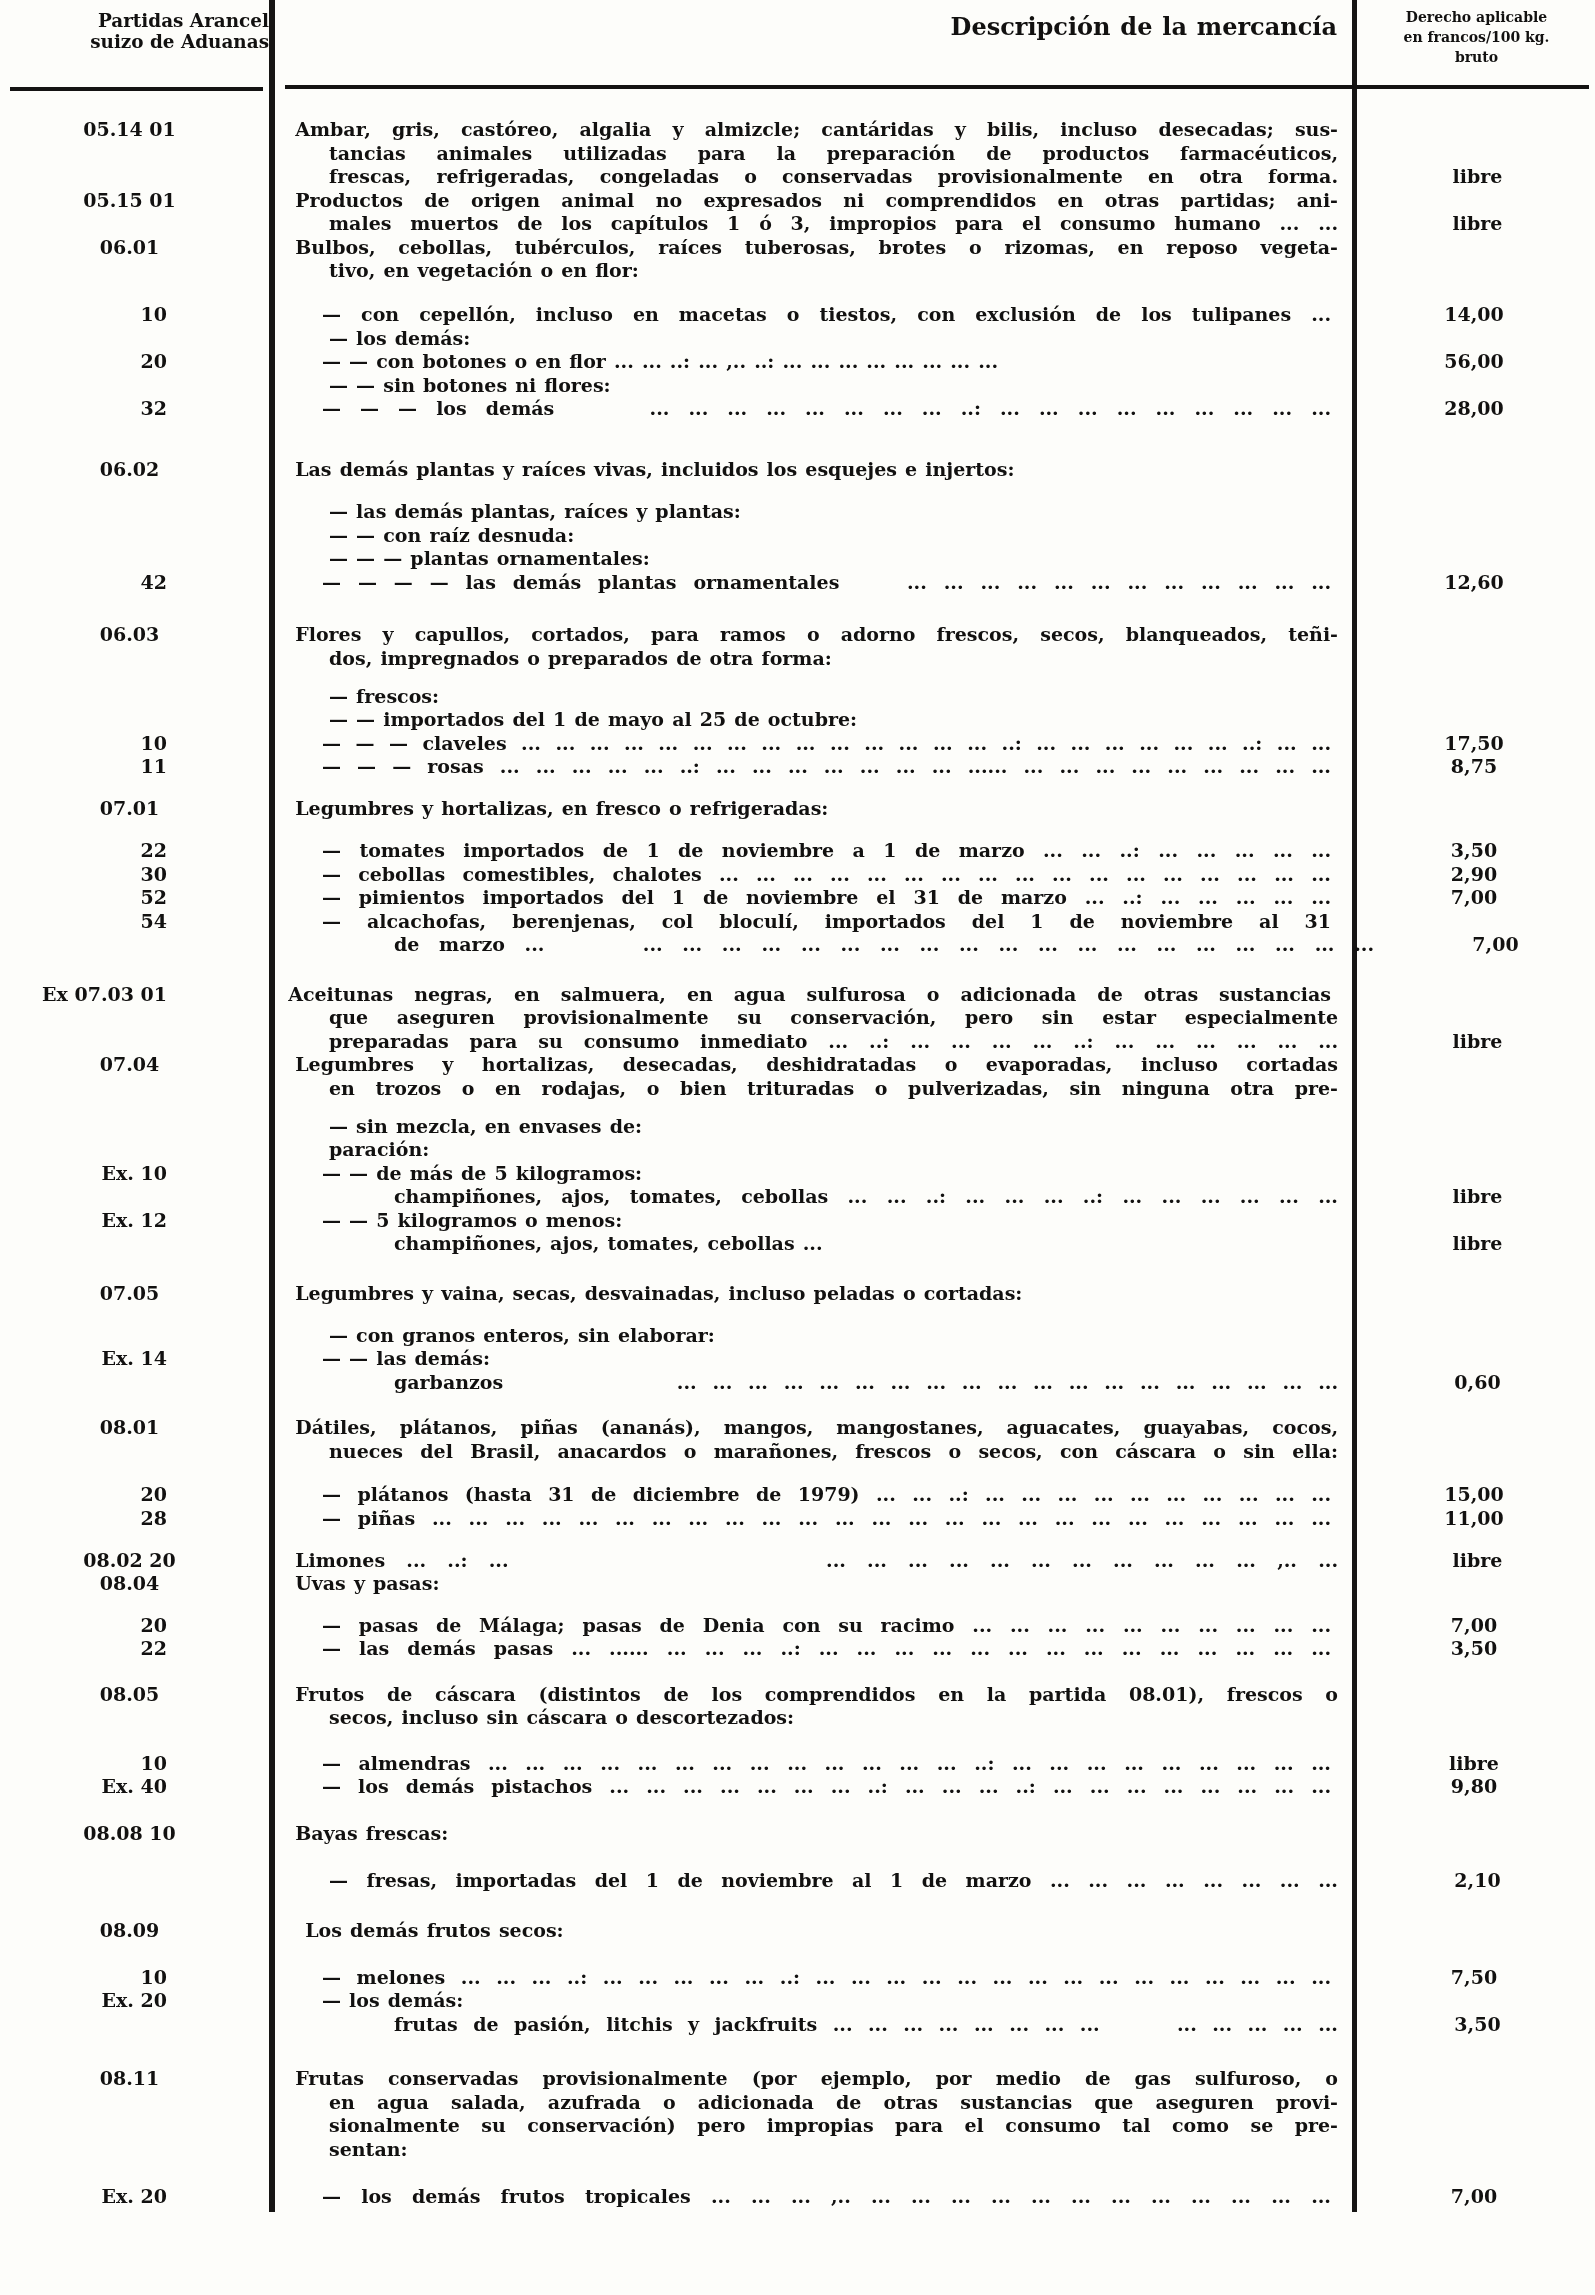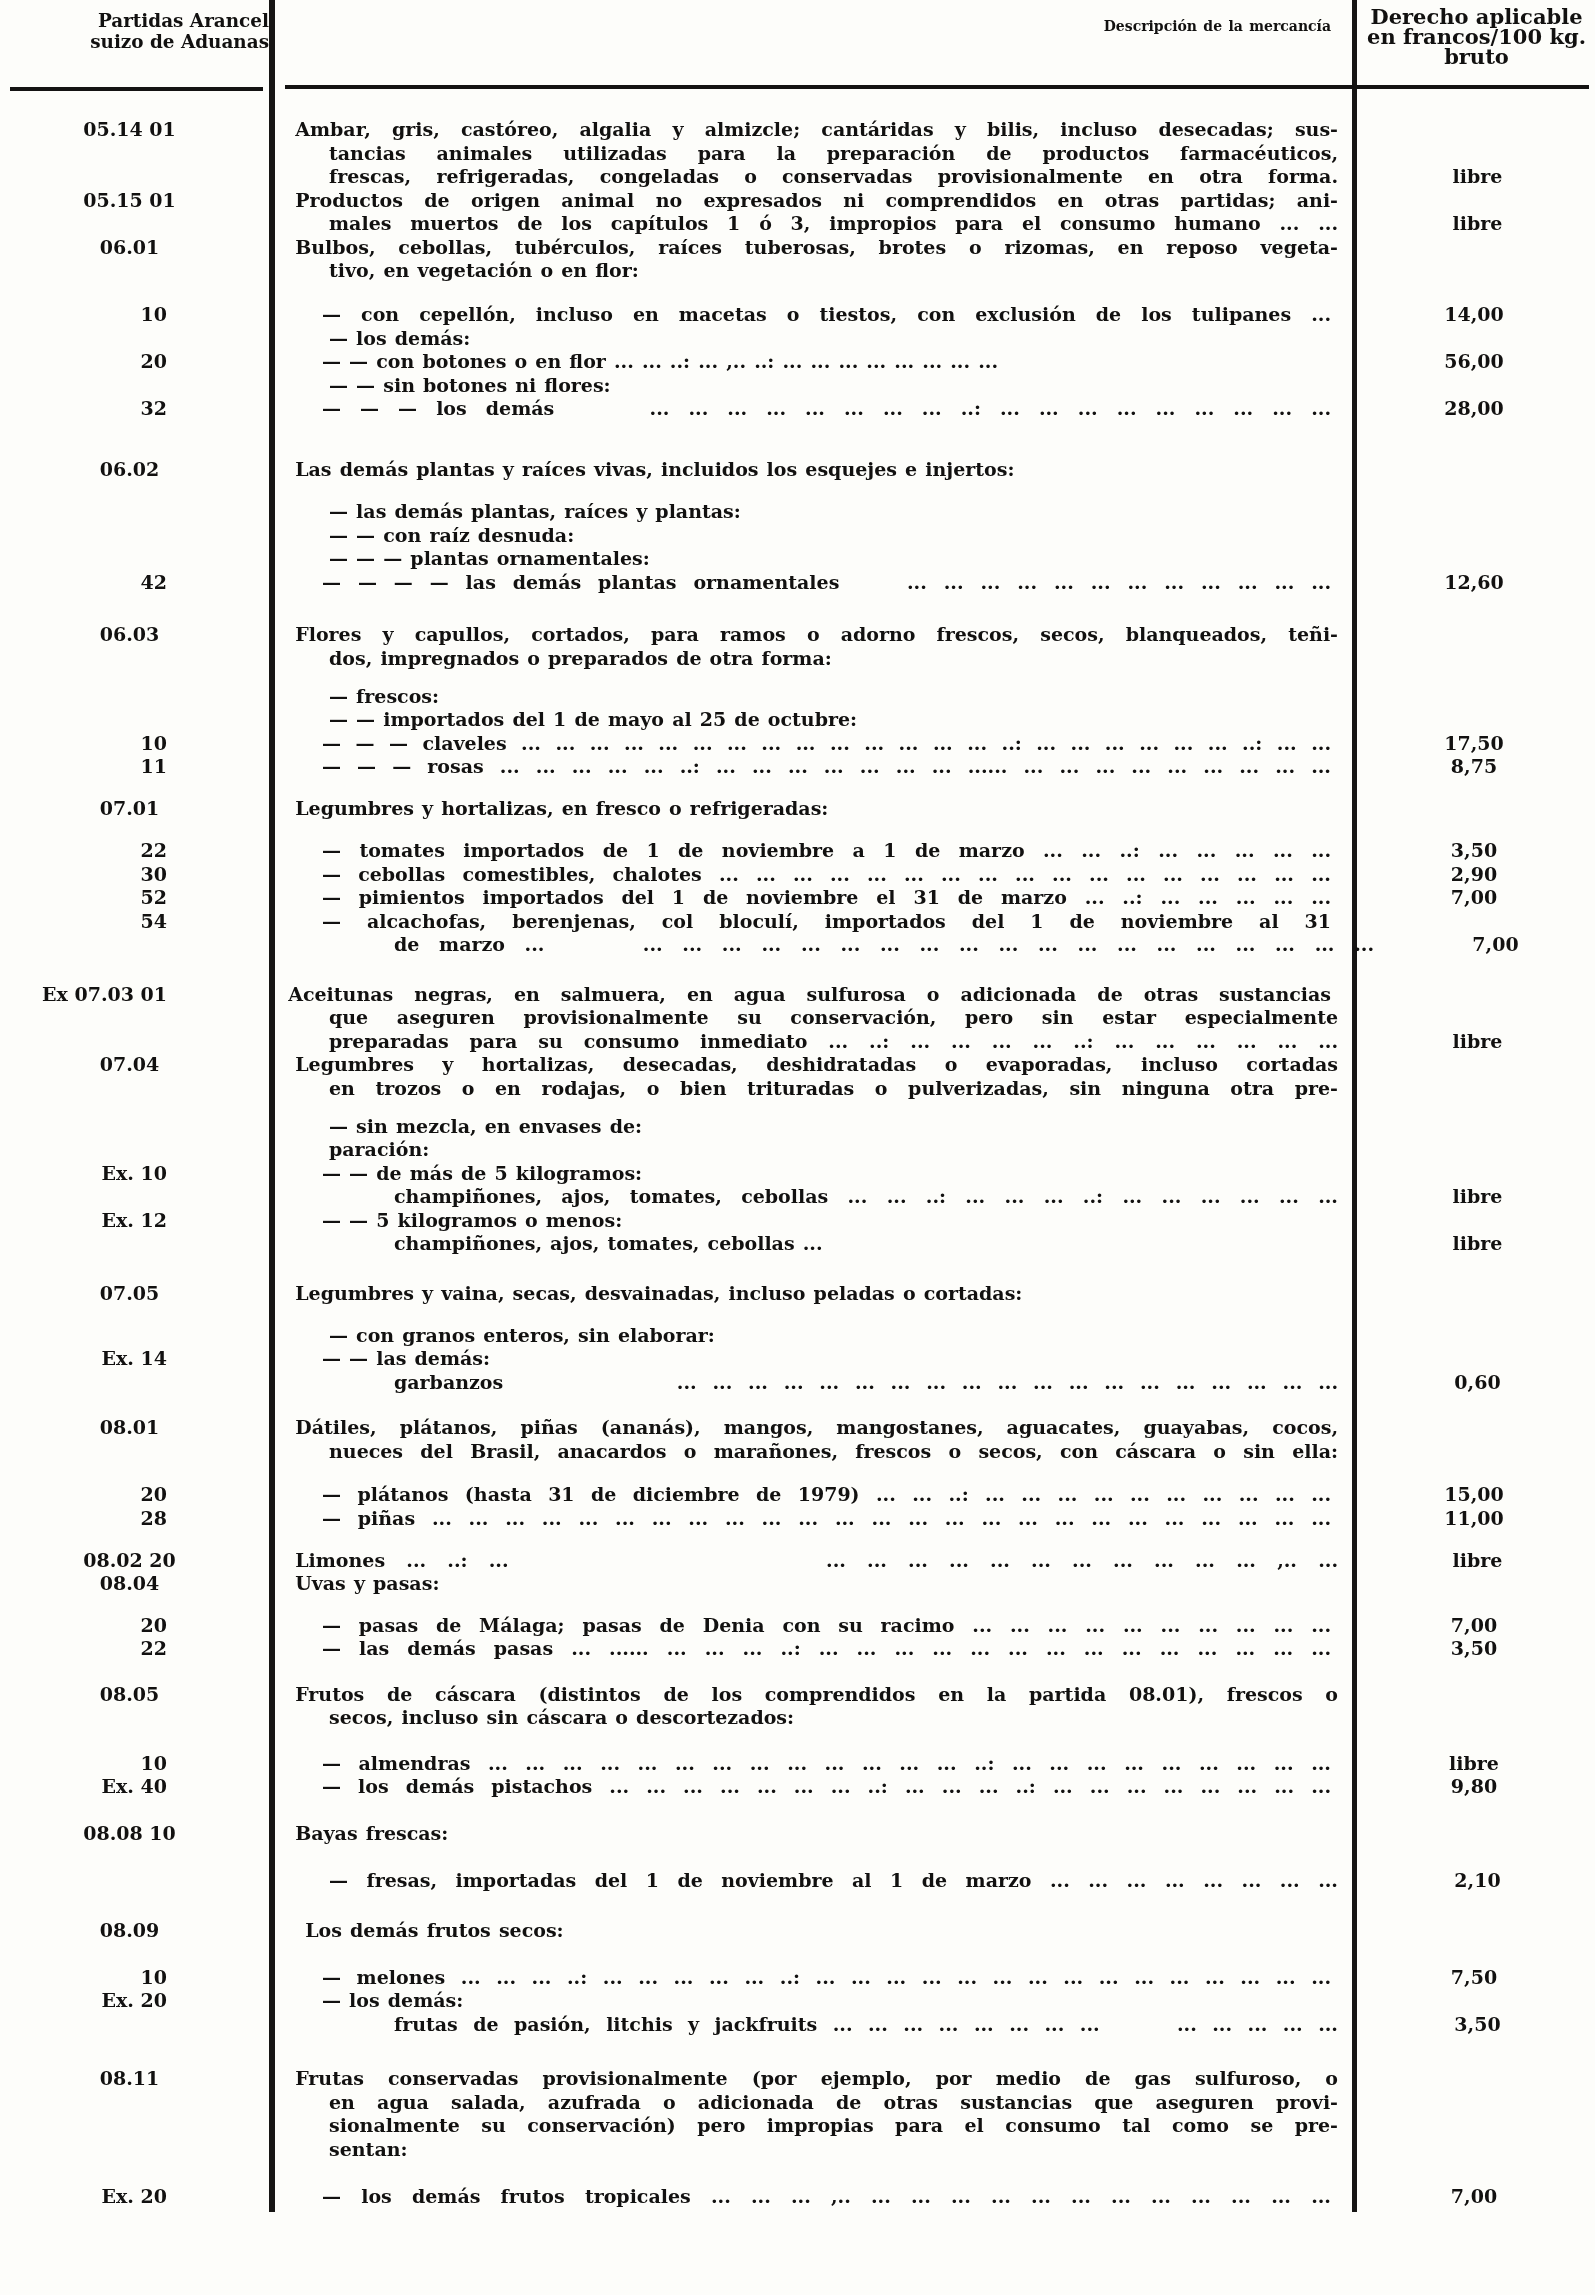--- a/index.html
+++ b/index.html
@@ -11,22 +11,22 @@
     font-weight:700;font-size:19px;line-height:23.5px;
   }
   .page{position:absolute;inset:0;}
   
   .vrule{position:absolute;top:0;background:#161514;}
   .vrule.one{left:269px;width:5.9px;height:2212px;}
   .vrule.two{left:1352px;width:5.1px;height:2212px;}
   
   .hdr{position:absolute;text-align:right;font-size:18.4px;line-height:21px;}
   .hdr.c1{left:0;top:10.3px;width:269px;}
-  .hdr.c2{left:275px;top:16px;width:1078px;font-size:14px;}
-  .hdr.c3{left:1358px;top:7.4px;width:237px;font-size:21px;line-height:20px;}
+  .hdr.c2{left:281px;top:16px;width:1078px;font-size:24px;}
+  .hdr.c3{left:1358px;top:7.4px;width:237px;font-size:14px;line-height:20px;}
   .hrule{position:absolute;background:#141312;}
   .hrule.left{left:10.3px;top:87px;width:253px;height:3.7px;}
   .hrule.main{left:285px;top:85px;width:1304px;height:3.7px;}
   
   .rows{position:absolute;left:0;top:118px;width:1595px;}
   .row{display:flex;align-items:flex-start;}
   .c1{width:275px;box-sizing:border-box;flex:none;white-space:nowrap;}
   .c1.ctr{padding-left:53px;width:282px;text-align:center;padding-right:76px;}
   .c1.rgt{text-align:right;padding-right:108px;}
   .c2{width:1078px;box-sizing:border-box;flex:none;padding-right:22px;word-spacing:1.5px;}

